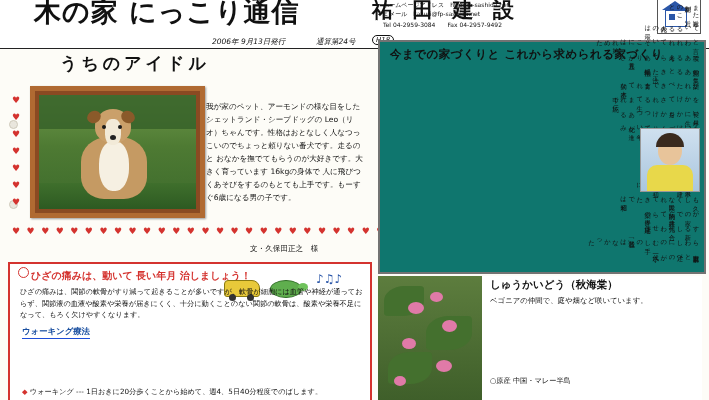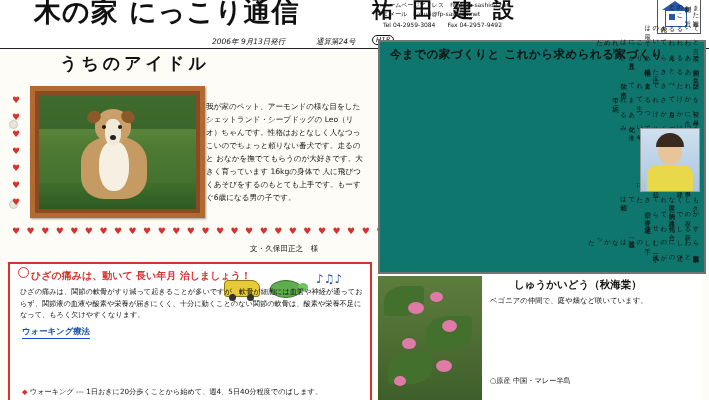--- a/index.html
+++ b/index.html
@@ -104,21 +104,21 @@
   .rc-title{position:absolute;left:10px;top:5px;font-size:11.5px;font-weight:bold;color:#111;
     letter-spacing:.5px;}
   .rc-body{position:absolute;left:4px;top:26px;width:316px;height:196px;
     display:flex;flex-direction:row-reverse;justify-content:flex-start;gap:0px;
     writing-mode:vertical-rl;}
   .vcol{writing-mode:vertical-rl;font-size:6.3px;line-height:1.28;letter-spacing:.4px;
     height:196px;width:11px;color:#111;text-align:start;}
 
   
   .br-box{position:absolute;left:378px;top:276px;width:324px;height:124px;background:#fff;}
-  .br-title{position:absolute;left:112px;top:2px;font-size:10.5px;font-weight:bold;color:#111;margin-left:24px;}
+  .br-title{position:absolute;left:112px;top:2px;font-size:10.5px;font-weight:bold;color:#111;}
   .br-sub{position:absolute;left:112px;top:20px;font-size:7.4px;}
   .br-cap{position:absolute;left:112px;top:100px;font-size:7.2px;}
   .br-photo{position:absolute;left:0px;top:0px;width:104px;height:124px;overflow:hidden;
     background:linear-gradient(#5d7d3e,#3f5f2a);}
   .flower{position:absolute;border-radius:50%;background:#e07aa8;}
   .leafy{position:absolute;background:#44702e;border-radius:50% 10% 50% 10%;}
   .port{position:absolute;left:262px;top:-148px;width:58px;height:62px;border:1px solid #999;
     background:linear-gradient(#cfe0ef,#aac6de);overflow:hidden;}
   .port-face{position:absolute;left:17px;top:8px;width:24px;height:28px;border-radius:50%;background:#e8c49a;}
   .port-hair{position:absolute;left:15px;top:4px;width:28px;height:14px;border-radius:14px 14px 0 0;background:#3a2a1e;}

